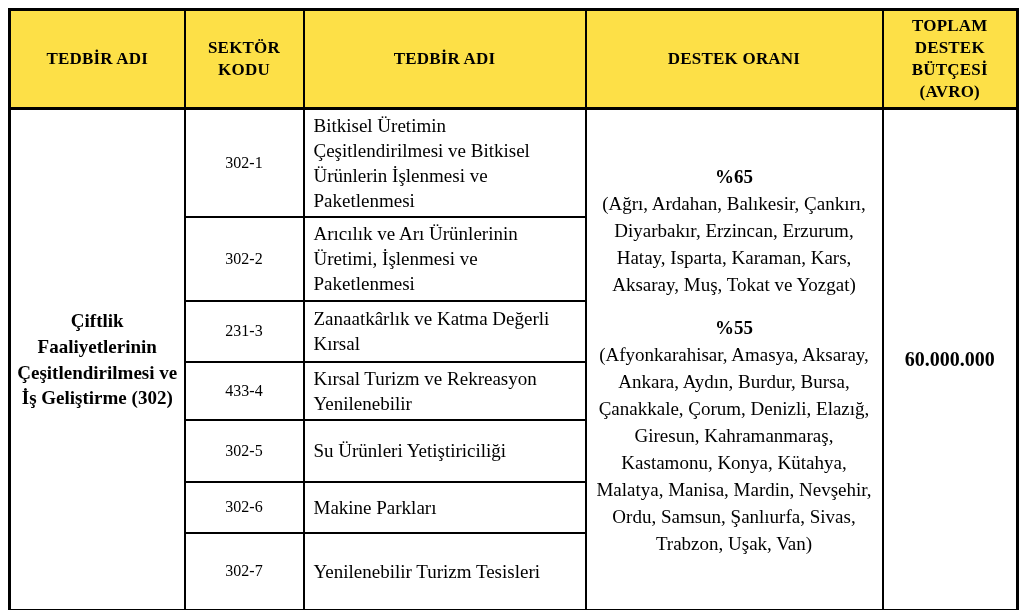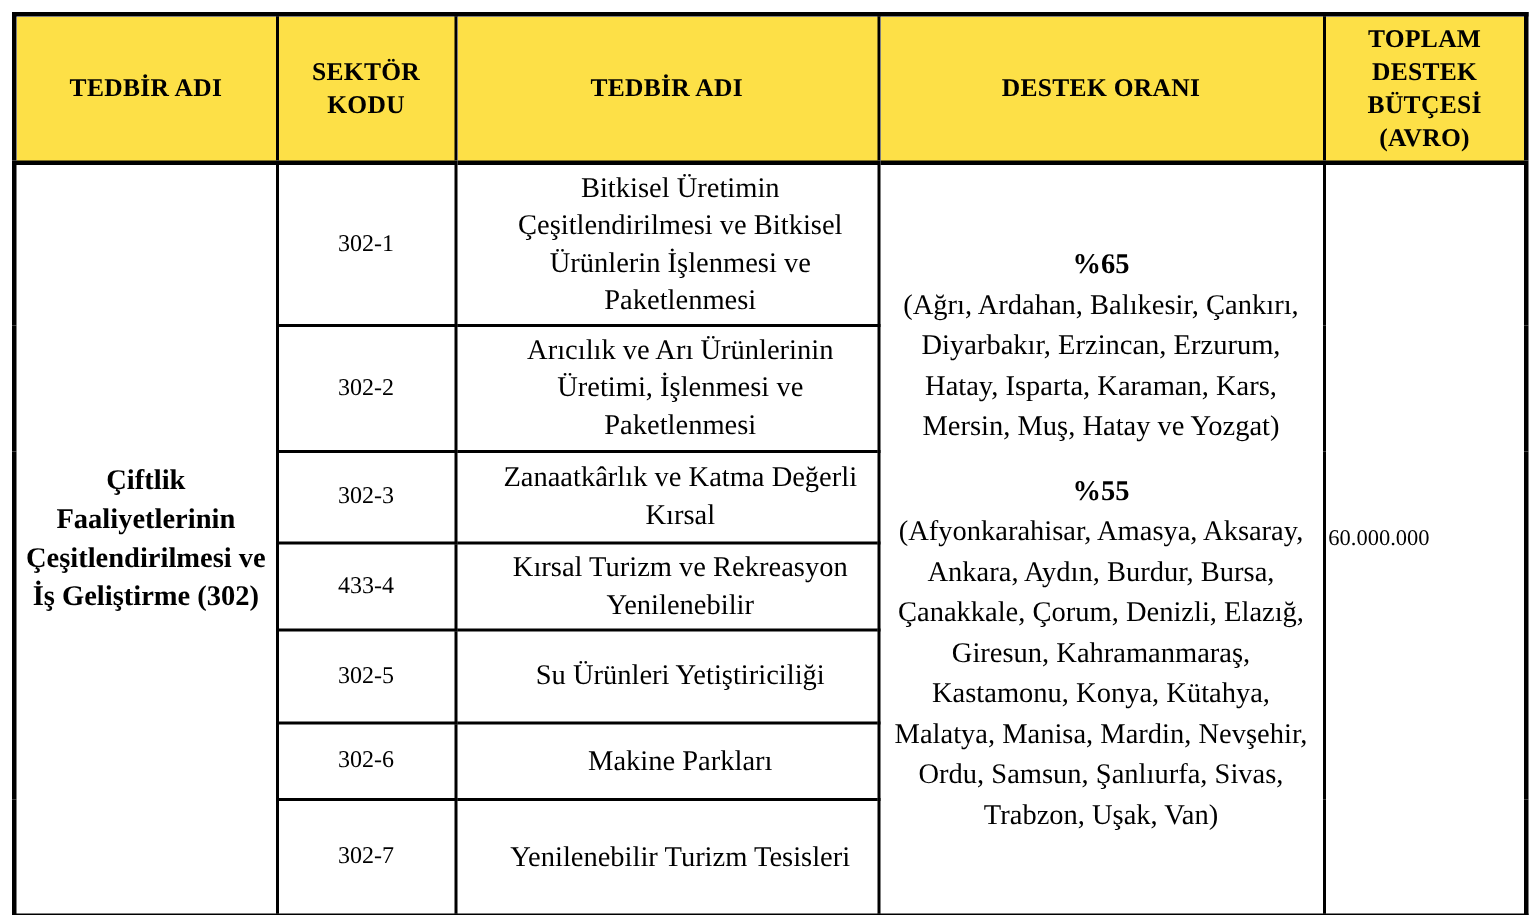--- a/index.html
+++ b/index.html
@@ -51,40 +51,41 @@
     padding: 18px 6px;
   }
   td.code {
     font-weight: normal;
     font-size: 16px;
     text-align: center;
     padding: 2px;
   }
   td.sname {
     font-size: 19px;
-    text-align: center;
+    text-align: left;
     line-height: 1.32;
-    padding: 3px 6px 3px 24px;
+    padding: 3px 6px 3px 9px;
   }
   td.rates {
     font-size: 19px;
     text-align: center;
     line-height: 27px;
     padding: 0 4px;
     border-radius: 19px;
   }
   .rate-value {
     font-weight: bold;
   }
   .rate-block + .rate-block {
     margin-top: 16px;
   }
   td.budget {
-    font-weight: normal;
-    font-size: 15px;
+    font-weight: bold;
+    font-size: 20px;
+    text-align: center;
     padding: 2px;
   }
 </style>
 </head>
 <body>
 
 <table class="doc-table">
   <colgroup>
     <col style="width:175px">
     <col style="width:119px">
@@ -102,35 +103,35 @@
     </tr>
   </thead>
   <tbody>
     <tr class="r1">
       <td class="measure" rowspan="7">Çiftlik Faaliyetlerinin Çeşitlendirilmesi ve İş Geliştirme (302)</td>
       <td class="code">302-1</td>
       <td class="sname">Bitkisel Üretimin Çeşitlendirilmesi ve Bitkisel Ürünlerin İşlenmesi ve Paketlenmesi</td>
       <td class="rates" rowspan="7">
         <div class="rate-block">
           <div class="rate-value">%65</div>
-          <div class="rate-provinces">(Ağrı, Ardahan, Balıkesir, Çankırı, Diyarbakır, Erzincan, Erzurum, Hatay, Isparta, Karaman, Kars, Mersin, Muş, Hatay ve Yozgat)</div>
+          <div class="rate-provinces">(Ağrı, Ardahan, Balıkesir, Çankırı, Diyarbakır, Erzincan, Erzurum, Hatay, Isparta, Karaman, Kars, Aksaray, Muş, Tokat ve Yozgat)</div>
         </div>
         <div class="rate-block">
           <div class="rate-value">%55</div>
           <div class="rate-provinces">(Afyonkarahisar, Amasya, Aksaray, Ankara, Aydın, Burdur, Bursa, Çanakkale, Çorum, Denizli, Elazığ, Giresun, Kahramanmaraş, Kastamonu, Konya, Kütahya, Malatya, Manisa, Mardin, Nevşehir, Ordu, Samsun, Şanlıurfa, Sivas, Trabzon, Uşak, Van)</div>
         </div>
       </td>
       <td class="budget" rowspan="7">60.000.000</td>
     </tr>
     <tr class="r2">
       <td class="code">302-2</td>
       <td class="sname">Arıcılık ve Arı Ürünlerinin Üretimi, İşlenmesi ve Paketlenmesi</td>
     </tr>
     <tr class="r3">
-      <td class="code">302-3</td>
+      <td class="code">231-3</td>
       <td class="sname">Zanaatkârlık ve Katma Değerli Kırsal</td>
     </tr>
     <tr class="r4">
       <td class="code">433-4</td>
       <td class="sname">Kırsal Turizm ve Rekreasyon Yenilenebilir</td>
     </tr>
     <tr class="r5">
       <td class="code">302-5</td>
       <td class="sname">Su Ürünleri Yetiştiriciliği</td>
     </tr>

